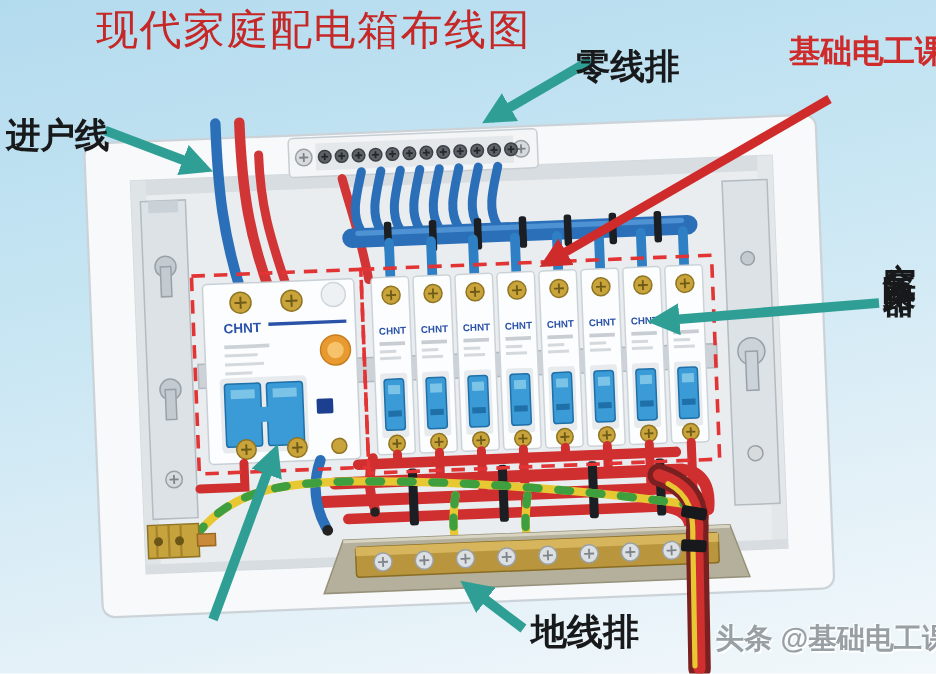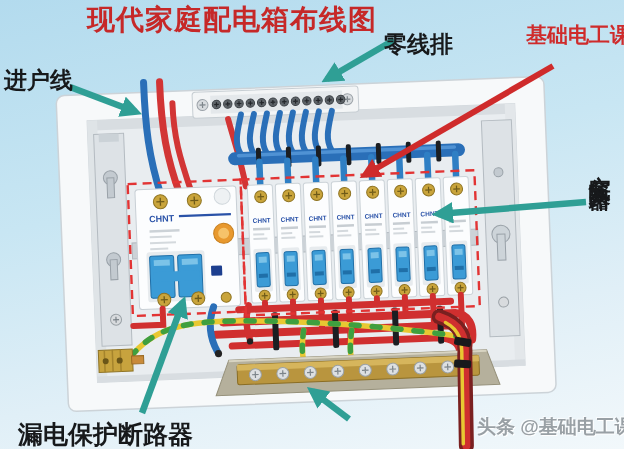--- a/index.html
+++ b/index.html
@@ -13,24 +13,23 @@
   }
   svg { position:absolute; left:0; top:0; }
   .lbl {
     position: absolute;
     color: var(--label-black, #17191b);
     font-weight: 600;
     line-height: 1.25;
     white-space: nowrap;
   }
   .title {
-    font-weight: 700;
+    font-weight: 400;
     color: var(--title-red, #c62828);
     letter-spacing: 1px;
-    text-align: center;
   }
   .redlbl { color: var(--annotation-red, #cf2b2b); font-weight: 700; }
   .vert {
     writing-mode: vertical-rl;
     text-orientation: upright;
     letter-spacing: 4px;
     white-space: normal;
   }
   .wm {
     color: #99a0a5;
@@ -403,17 +402,17 @@
       <line x1="142" y1="413" x2="183" y2="302" style="stroke:var(--annotation-teal,#2f9f95)" stroke-width="6.5" marker-end="url(#mT)"></line>
       <line x1="553" y1="66" x2="365" y2="175" style="stroke:var(--annotation-red,#cf2b2b)" stroke-width="6" marker-end="url(#mR)"></line>
     </g>
   </svg>
 
   <div class="lbl title" style="left:64px;top:2px;width:336px;font-size:28px">现代家庭配电箱布线图</div>
   <div class="lbl" style="left:384px;top:30px;font-size:23px">零线排</div>
   <div class="lbl redlbl" style="left:526px;top:22px;font-size:21px">
     <div>基础电工课</div>
   </div>
-  <div class="lbl" style="left:4px;top:66px;font-size:23px">进户线</div>
+  <div class="lbl" style="left:4px;top:76px;font-size:23px">进户线</div>
   <div class="lbl vert" style="left:586px;top:157px;height:150px;font-size:22px">空气断路器</div>
-  <div class="lbl" style="left:18px;top:419px;font-size:25px">漏电保护断路器</div>
+  <div class="lbl" style="left:354px;top:407px;font-size:24px">地线排</div>
   <div class="lbl wm" style="left:477px;top:415px;font-size:19px">头条 @基础电工课</div>
 </div>
 
 </body></html>

